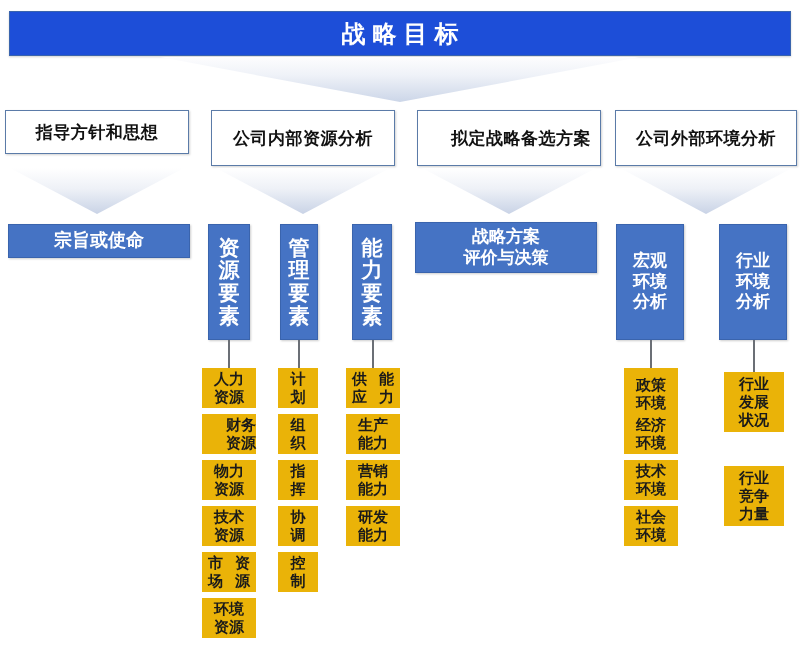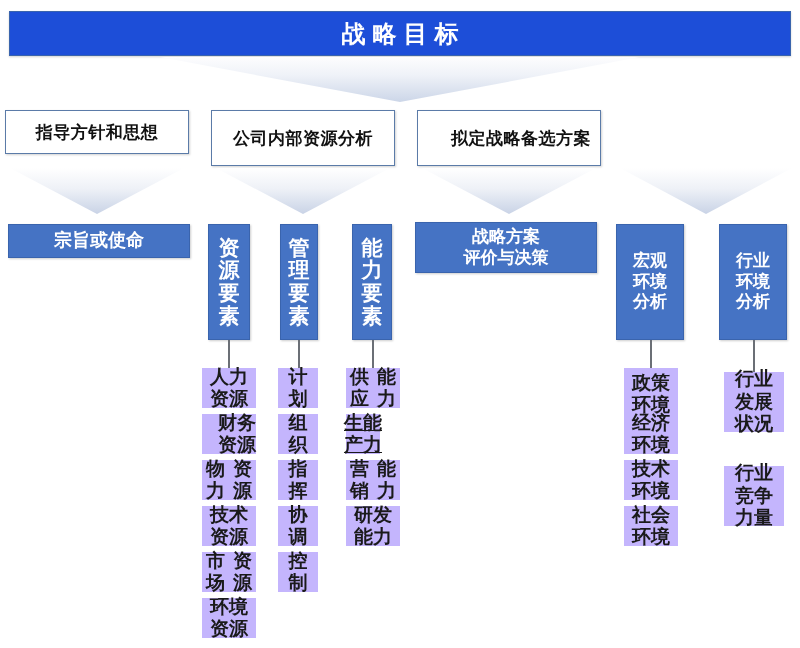--- a/index.html
+++ b/index.html
@@ -43,23 +43,23 @@
     font-weight:bold;
     box-shadow:1px 1px 2px rgba(0,0,0,.20);
     line-height:1.22;
   }
   .blue-box.wide{font-size:17px;}
   .blue-box.pillar{font-size:21px;line-height:1.08;letter-spacing:0;}
   .blue-box.pillar2{font-size:17px;line-height:1.2;}
 
   
   .leaf{
-    background:#c4b5fd;
+    background:#eab308;
     color:#1a1a1a;
-    font-size:19px;font-weight:bold;
+    font-size:15px;font-weight:bold;
     line-height:1.18;
     border:0;
   }
 
   
   .vline{position:absolute;background:#6b6f76;width:1.5px;}
 
   
   .chev{position:absolute;
         background:linear-gradient(180deg,#ffffff 0%,#eef1f7 45%,#c9d3e6 100%);
@@ -82,20 +82,23 @@
 
   <div class="node outline-box" style="left:5px;top:110px;width:184px;height:44px;">
     <span>指导方针和思想</span>
   </div>
   <div class="node outline-box" style="left:211px;top:110px;width:184px;height:56px;">
     <span>公司内部资源分析</span>
   </div>
   <div class="node outline-box" style="left:417px;top:110px;width:184px;height:56px;padding-left:24px;">
     <span>拟定战略备选方案</span>
   </div>
+  <div class="node outline-box" style="left:615px;top:110px;width:182px;height:56px;">
+    <span>公司外部环境分析</span>
+  </div>
 
   <div class="chev" style="left:10px;top:168px;width:174px;height:46px;"></div>
   <div class="chev" style="left:216px;top:168px;width:174px;height:46px;"></div>
   <div class="chev" style="left:422px;top:168px;width:174px;height:46px;"></div>
   <div class="chev" style="left:620px;top:168px;width:172px;height:46px;"></div>
 
   <div class="node blue-box wide stack" style="left:415px;top:222px;width:182px;height:51px;flex-direction:column;">
     <span>战略方案</span>
     <span>评价与决策</span>
   </div>
@@ -143,21 +146,21 @@
   <div class="vline" style="left:753px;top:340px;height:32px;"></div>
 
   <div class="node leaf stack" style="left:202px;top:368px;width:54px;height:40px;flex-direction:column;">
     <span>人力</span>
     <span>资源</span>
   </div>
   <div class="node leaf stack" style="left:202px;top:414px;width:54px;height:40px;flex-direction:column;align-items:flex-end;">
     <span>财务</span>
     <span>资源</span>
   </div>
-  <div class="node leaf stack" style="left:202px;top:460px;width:54px;height:40px;">
+  <div class="node leaf stack" style="left:202px;top:460px;width:54px;height:40px;flex-direction:column;">
     <span>物力</span>
     <span>资源</span>
   </div>
   <div class="node leaf stack" style="left:202px;top:506px;width:54px;height:40px;flex-direction:column;">
     <span>技术</span>
     <span>资源</span>
   </div>
   <div class="node leaf stack" style="left:202px;top:552px;width:54px;height:40px;flex-direction:row;">
     <span>市场</span>
     <span>资源</span>
@@ -185,25 +188,25 @@
   </div>
   <div class="node leaf stack" style="left:278px;top:552px;width:40px;height:40px;flex-direction:column;">
     <span>控</span>
     <span>制</span>
   </div>
 
   <div class="node leaf stack" style="left:346px;top:368px;width:54px;height:40px;flex-direction:row;">
     <span>供应</span>
     <span>能力</span>
   </div>
-  <div class="node leaf stack" style="left:346px;top:414px;width:34px;height:40px;flex-direction:row;text-decoration:underline;">
+  <div class="node leaf stack" style="left:346px;top:414px;width:54px;height:40px;flex-direction:column;">
     <span>生产</span>
     <span>能力</span>
   </div>
-  <div class="node leaf stack" style="left:346px;top:460px;width:54px;height:40px;flex-direction:row;">
+  <div class="node leaf stack" style="left:346px;top:460px;width:54px;height:40px;flex-direction:column;">
     <span>营销</span>
     <span>能力</span>
   </div>
   <div class="node leaf stack" style="left:346px;top:506px;width:54px;height:40px;flex-direction:column;">
     <span>研发</span>
     <span>能力</span>
   </div>
 
   <div class="node leaf stack" style="left:624px;top:368px;width:54px;height:52px;flex-direction:column;">
     <span>政策</span>

